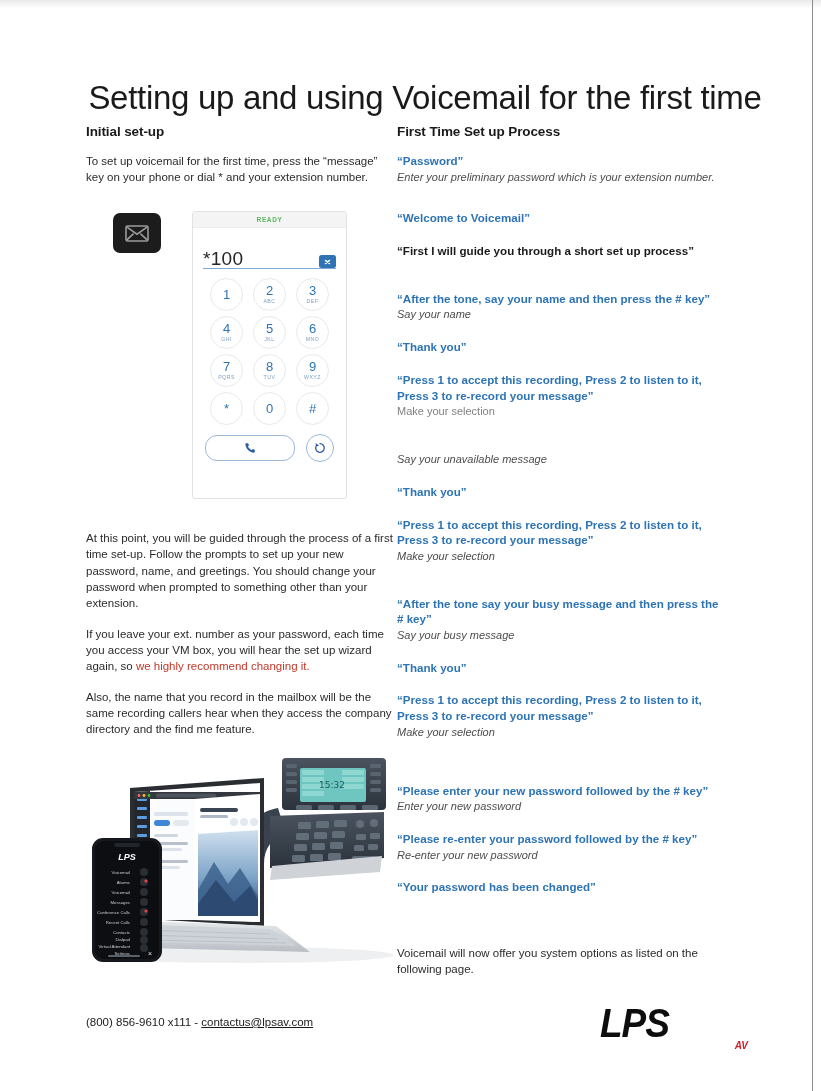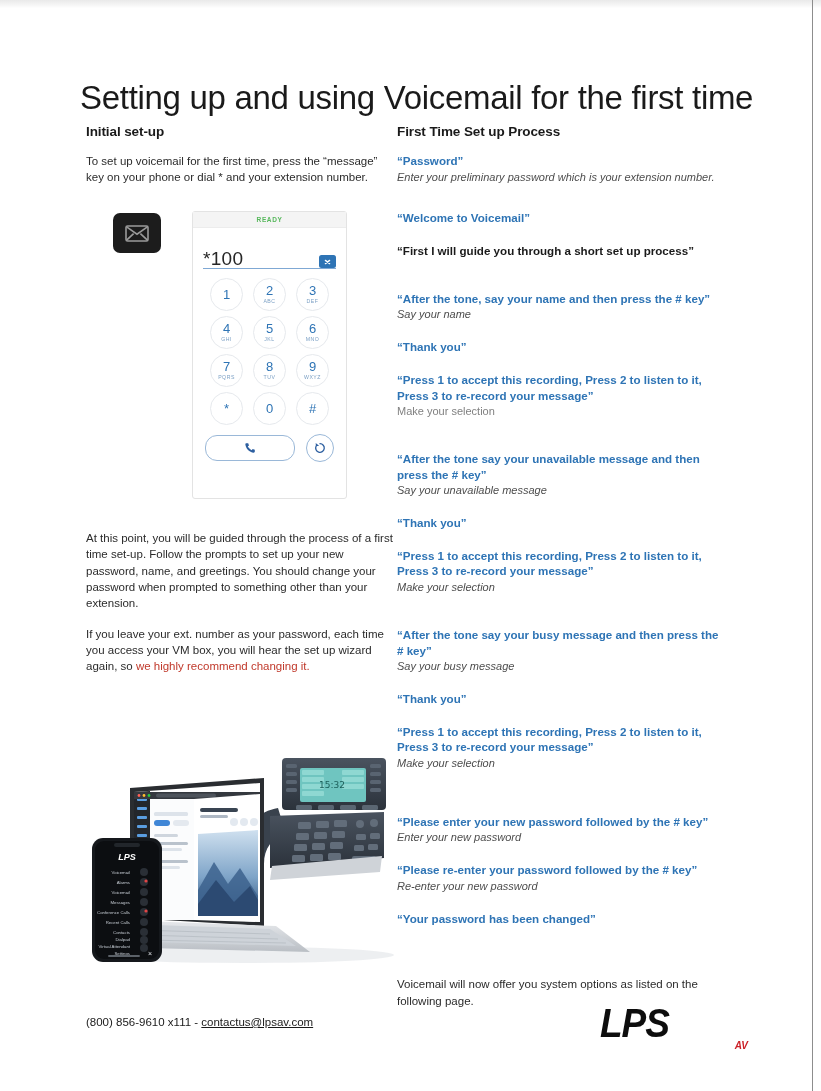--- a/index.html
+++ b/index.html
@@ -43,20 +43,21 @@
   .doc-title {
     position: absolute;
     left: 80px;
     top: 50px;
     width: 690px;
     font-size: 33px;
     font-weight: 400;
     color: #1a1a1a;
     letter-spacing: -0.3px;
     line-height: 1.12;
+    text-align: center;
   }
 
   
   .col-left {
     position: absolute;
     left: 86px;
     top: 116px;
     width: 310px;
   }
   .col-right {
@@ -394,20 +395,21 @@
           </span>
         </div>
       </div>
     </div>
 
     <div style="position:absolute; left:86px; top:522px; width:310px;">
       <p class="body-p">At this point, you will be guided through the process of a first time set-up.  Follow the prompts to set up your new password, name, and greetings. You should change your password when prompted to something other than your extension.</p>
       <p class="body-p">
         <span>If you leave your ext. number as your password, each time you access your VM box, you will hear the set up wizard again, so </span><span class="warn">we highly recommend changing it.</span>
       </p>
+      <p class="body-p">Also, the name that you record in the mailbox will be the same recording callers hear when they access the company directory and the find me feature.</p>
     </div>
 
     <div class="product-photo">
       <svg width="350" height="220" viewBox="0 0 350 220" aria-hidden="true">
         <defs>
           <linearGradient id="lapScreen" x1="0" y1="0" x2="0" y2="1">
             <stop offset="0%" stop-color="#ffffff"></stop>
             <stop offset="100%" stop-color="#f2f4f7"></stop>
           </linearGradient>
           <linearGradient id="mtn" x1="0" y1="0" x2="0" y2="1">
@@ -593,21 +595,20 @@
           <div class="prompt">
             <p class="prompt-q">“Thank you”</p>
           </div>
           <div class="gap-sm"></div>
           <div class="prompt">
             <p class="prompt-q">“Press 1 to accept this recording, Press 2 to listen to it, Press 3 to re-record your message”</p>
             <p class="prompt-a upright">Make your selection</p>
           </div>
           <div class="gap-lg"></div>
           <div class="prompt">
-            <p class="prompt-q">“After the tone say your unavailable message and then press the # key”</p>
             <p class="prompt-a">Say your unavailable message</p>
           </div>
           <div class="gap-sm"></div>
           <div class="prompt">
             <p class="prompt-q">“Thank you”</p>
           </div>
           <div class="gap-sm"></div>
           <div class="prompt">
             <p class="prompt-q">“Press 1 to accept this recording, Press 2 to listen to it, Press 3 to re-record your message”</p>
             <p class="prompt-a">Make your selection</p>

